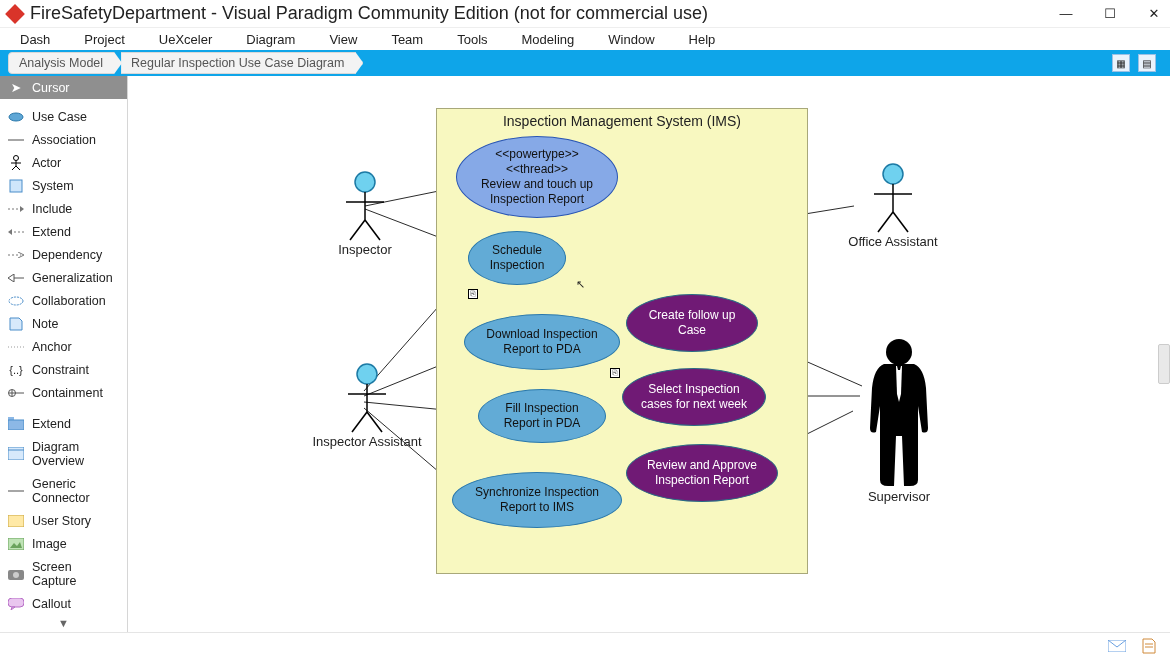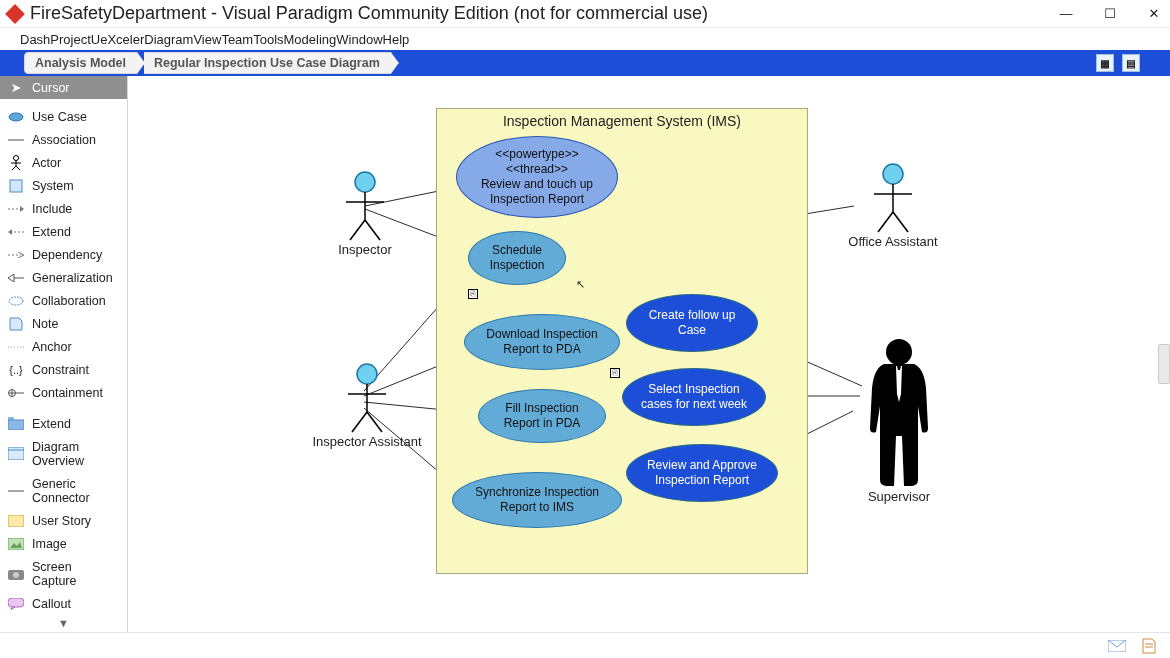--- a/index.html
+++ b/index.html
@@ -2,23 +2,23 @@
 <html><head>
 <meta charset="utf-8">
 <style>
   * { box-sizing: border-box; font-family: Arial, sans-serif; }
   body { margin: 0; padding: 0; background: #fff; width: 1170px; height: 658px; overflow: hidden; font-size: 13px; color: #222; }
   .title-bar { height: 28px; display: flex; align-items: center; padding: 0 8px; border-bottom: 1px solid #eee; }
   .title-bar .app-icon { width: 14px; height: 14px; background: #d9342a; transform: rotate(45deg); margin-right: 8px; }
   .title-bar .title { flex: 1; font-size: 18px; }
   .win-btns { display: flex; gap: 28px; font-size: 13px; }
   .win-btn { width: 16px; text-align: center; cursor: default; }
-  .menu-bar { height: 22px; display: flex; align-items: center; padding: 0 20px; font-size: 13px; }
+  .menu-bar { height: 22px; display: flex; align-items: center; padding: 0 20px; gap: 34px; font-size: 13px; }
   .menu-item { cursor: default; }
-  .breadcrumb-bar { height: 26px; display: flex; align-items: center; padding: 2px 24px; gap: 0; background:#1d4ed8;font-weight:bold; }
+  .breadcrumb-bar { height: 26px; display: flex; align-items: center; padding: 2px 8px; gap: 0; background:#0ea5e9; }
   .bc { position: relative; background: #f5f5f5; border: 1px solid #d6d6d6; padding: 3px 16px 3px 10px; font-size: 12.5px; color:#555; }
   .bc + .bc { border-left: none; }
   .bc::after { content:""; position:absolute; right:-7px; top:0; bottom:0; width:14px; background:#f5f5f5; border-right:1px solid #d6d6d6; border-top:1px solid #d6d6d6; transform: skewX(25deg); transform-origin: top; }
   .bc:first-child { border-radius: 4px 0 0 4px; }
   .bc::after { display:none; } 
   .bc { clip-path: polygon(0 0, calc(100% - 8px) 0, 100% 50%, calc(100% - 8px) 100%, 0 100%); background:#f3f3f3; border:1px solid #d8d8d8; padding:3px 18px 3px 10px; }
   .bc + .bc { margin-left: -1px; }
   .bc-right { margin-left:auto; display:flex; gap:8px; padding-right:6px; }
   .bc-icon { width:18px; height:18px; border:1px solid #9bc1e5; background:#eaf3fc; display:flex; align-items:center; justify-content:center; font-size:10px;}
   .main { display:flex; height: calc(658px - 28px - 22px - 26px - 26px); }
@@ -28,21 +28,21 @@
   .pi-icon { width:16px; height:14px; flex-shrink:0; display:flex; align-items:center; justify-content:center; }
   .pal-more { text-align:center; color:#666; padding:2px 0; font-size:11px;}
   .canvas-wrap { flex:1; position:relative; overflow:hidden; border-left:none; }
   .canvas { position:absolute; inset:0; }
   .scroll-knob { position:absolute; right:0; top:268px; width:12px; height:40px; background:#e9e9e9; border:1px solid #ccc; border-radius:2px;}
   .system-box { position:absolute; background:#f8f8c0; border:1px solid #a8a87a; }
   .system-title { text-align:center; padding:4px 8px; font-size:14px; }
   .usecase { position:absolute; border-radius:50%; display:flex; flex-direction:column; align-items:center; justify-content:center; text-align:center; font-size:12px; line-height:1.25; padding:4px 8px; border:1.5px solid; }
   .uc-blue { background:#62abd6; border-color:#2a78ab; color:#111; }
   .uc-sel  { background:#86a9e7; border-color:#2a56b4; color:#111; }
-  .uc-teal { background:#1d4ed8; border-color:#2a6c84; color:#fff; }
+  .uc-teal { background:#701a75; border-color:#2a6c84; color:#fff; }
   .actor { position:absolute; text-align:center; font-size:13px; }
   .actor svg { display:block; margin:0 auto; }
   .supervisor { position:absolute; text-align:center; font-size:13px; }
   .assoc { position:absolute; inset:0; pointer-events:none; }
   line.edge { stroke:#2b2b2b; stroke-width:1; }
   .status-bar { height: 26px; border-top:1px solid #e5e5e5; display:flex; align-items:center; justify-content:flex-end; padding:0 12px; gap:14px; }
   .sb-icon { width:18px; height:16px; display:flex; align-items:center; justify-content:center; }
 </style>
 </head>
 <body>

